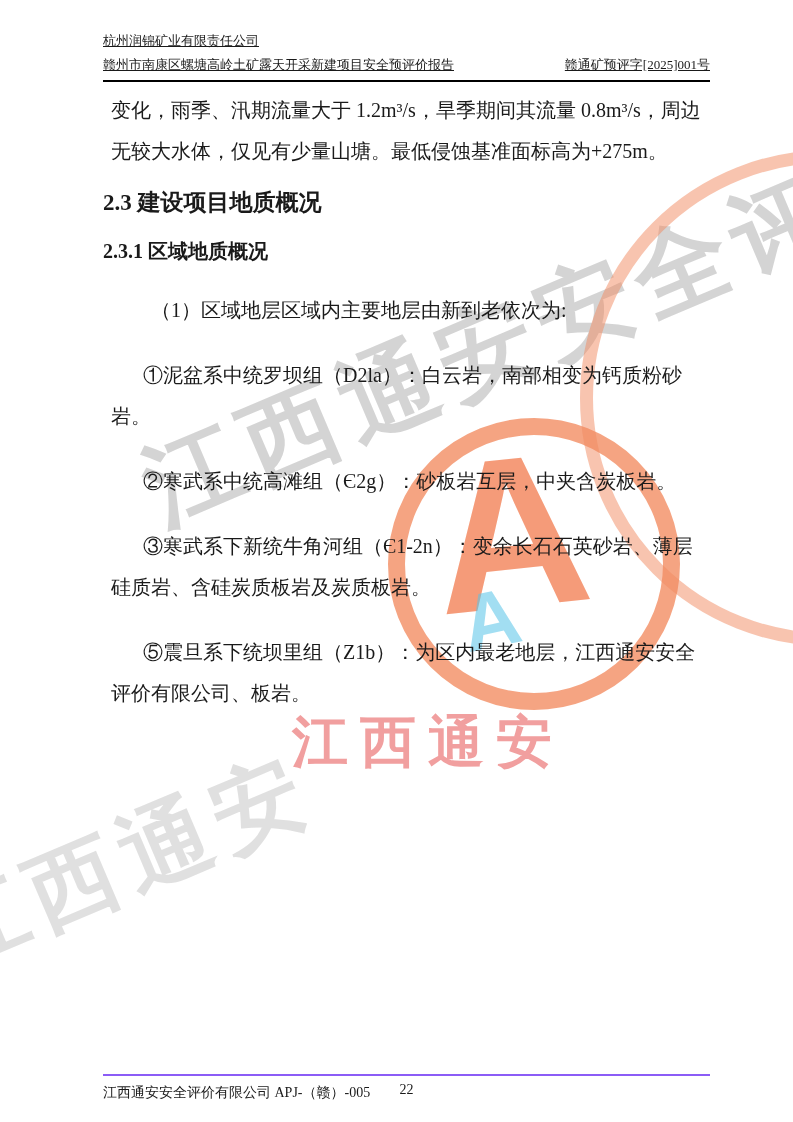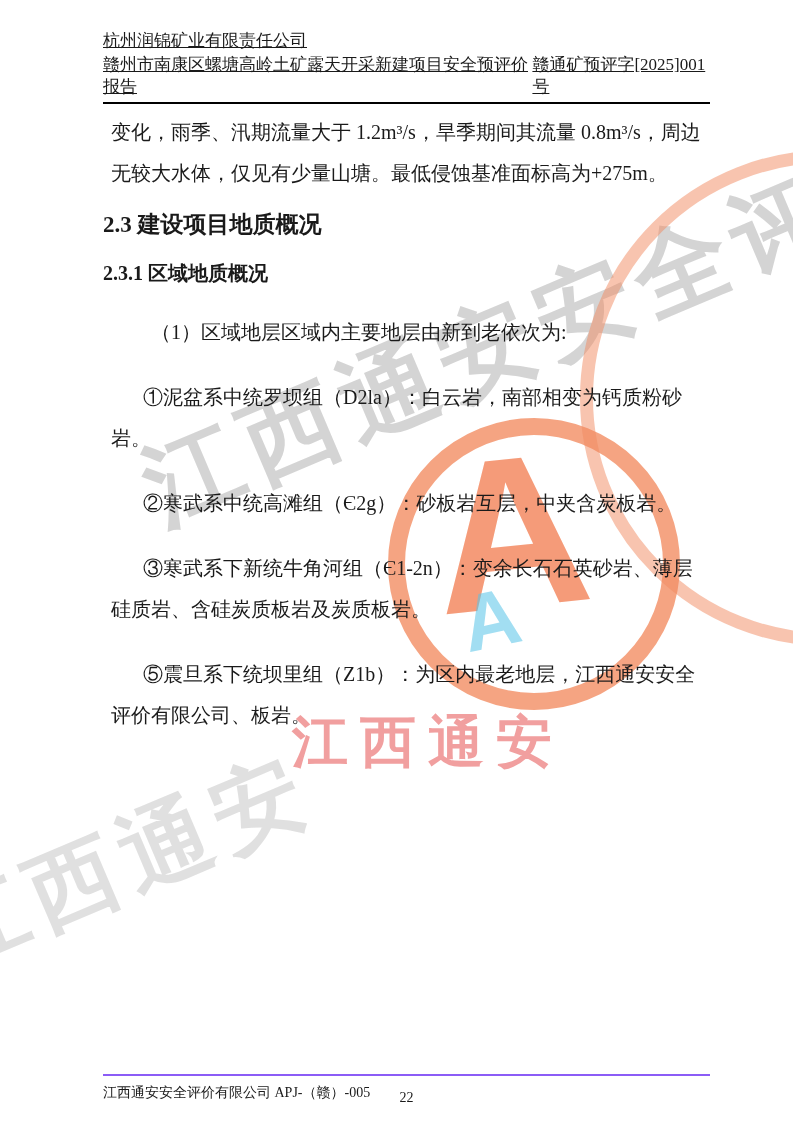--- a/index.html
+++ b/index.html
@@ -56,21 +56,21 @@
   .wm-red{
     left:292px;top:714px;
     font-size:56px;line-height:1;font-weight:bold;letter-spacing:12px;white-space:nowrap;
     color:rgba(227,64,64,.5);
     z-index:3;font-family:"Liberation Sans","DejaVu Sans",sans-serif;
   }
   
   .page{position:relative;z-index:2;}
   .doc-header{
     margin:30px 83px 4px 103px;
-    font-size:17px;line-height:22px;
+    font-size:13px;line-height:22px;
   }
   .doc-header .line1{text-decoration:underline;}
   .doc-header .line2{
     display:flex;justify-content:space-between;align-items:center;
     border-bottom:2px solid #000;
     padding-bottom:4px;margin-top:2px;
   }
   .doc-header .line2 span{text-decoration:underline;}
   .main{
     margin:8px 83px 0 103px;
@@ -90,21 +90,21 @@
   .p-item{text-indent:2em;margin-top:24px !important;}
   .p-item-s{text-indent:1.6em;margin-top:24px !important;}
   .doc-footer{
     position:absolute;left:103px;right:83px;top:1044px;
     border-top:2px solid #8b5cf6;
     padding-top:8px;
     font-size:14px;line-height:18px;
     z-index:2;
   }
   .doc-footer .pageno{
-    position:absolute;left:50%;top:13px;transform:translateX(-50%);
+    position:absolute;left:50%;top:5px;transform:translateX(-50%);
   }
 </style>
 </head>
 <body>
 
 <div class="wm wm-gray-1">江西通安安全评价有限公司</div>
 <div class="wm wm-gray-2">江西通安</div>
 <div class="wm wm-seal-ring"></div>
 <div class="wm wm-seal-ring2"></div>
 <div class="wm wm-seal-letter">A</div>

